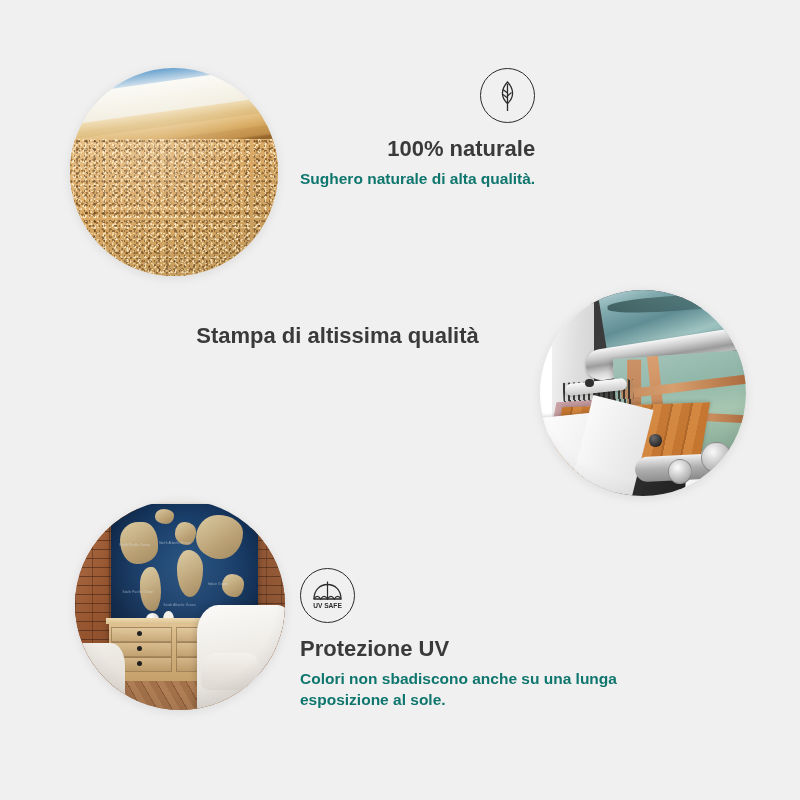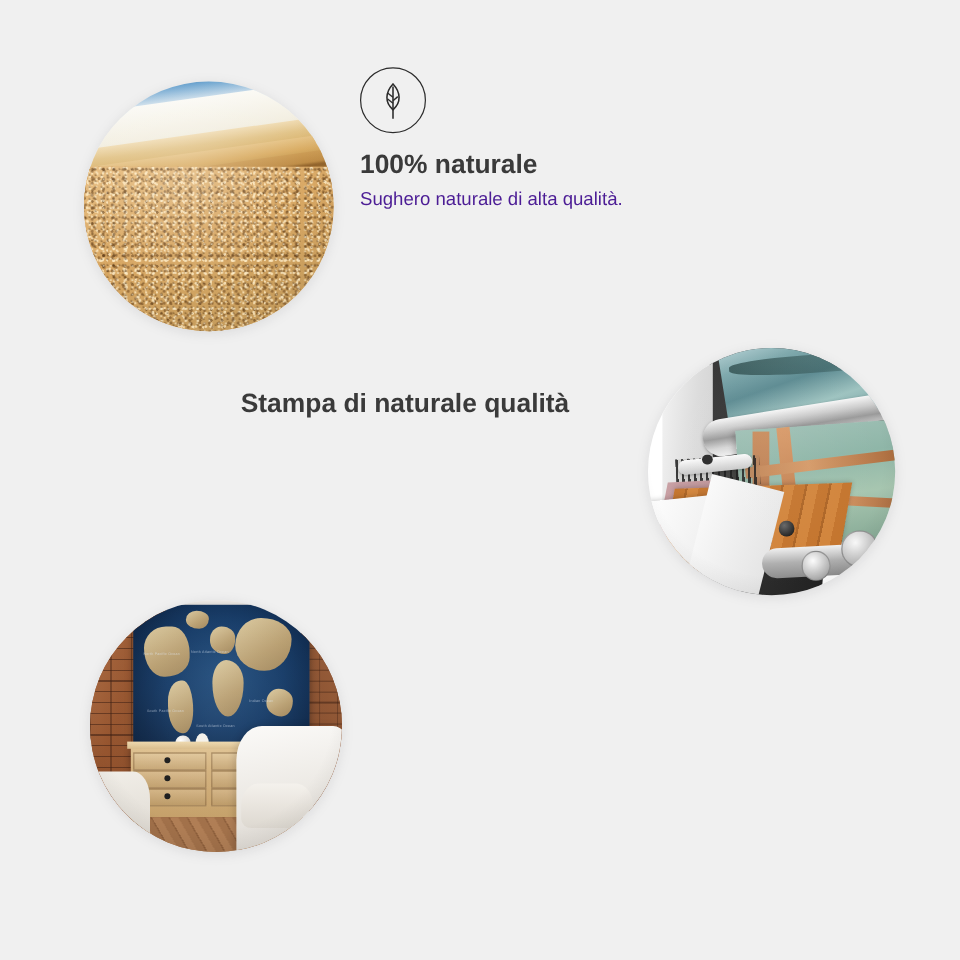--- a/index.html
+++ b/index.html
@@ -340,28 +340,28 @@
   .feature { position: absolute; }
   .feature .title {
     color: #3a3a3a;
     font-weight: bold;
     font-size: 22px;
     line-height: 26px;
     margin: 0;
     white-space: nowrap;
   }
   .feature .desc {
-    color: #4c1d95;
+    color: #0f766e;
     font-size: 15.5px;
     line-height: 21px;
     margin: 6px 0 0 0;
-    font-weight: normal;
-  }
-
-  #feature-natural { left: 300px; top: 56px; text-align: left; }
+    font-weight: bold;
+  }
+
+  #feature-natural { left: 300px; top: 68px; text-align: right; }
   #feature-print   { left: 185px; top: 310px; width: 305px; text-align: center; }
   #feature-uv      { left: 300px; top: 568px; width: 360px; text-align: left; }
 
   .icon-wrap { display: block; }
   #feature-print .icon-wrap { text-align: right; }
 
   .icon-circle {
     width: 53px; height: 53px;
     border-radius: 50%;
     border: 1.6px solid #2b2b2b;
@@ -435,21 +435,21 @@
       <div class="pr-roller-bot"></div>
       <div class="pr-knob"></div>
       <div class="pr-knob2"></div>
       <div class="pr-knob-dark"></div>
       <div class="pr-vign"></div>
     </div>
   </div>
 
   <div class="feature" id="feature-print">
     <div class="title-row">
-      <p class="title">Stampa di naturale qualità</p>
+      <p class="title">Stampa di altissima qualità</p>
     </div>
   </div>
 
   <div class="photo" id="photo-room">
     <div class="inner">
       <div class="rm-wall"></div>
       <div class="rm-brick"></div>
       <div class="rm-brick-right"></div>
 
       <div class="rm-map">
@@ -488,14 +488,30 @@
       <div class="rm-legs"></div>
       <div class="rm-floor"></div>
       <div class="rm-chair-l"></div>
       <div class="rm-chair-r">
         <div class="rm-chair-r-arm"></div>
       </div>
       <div class="rm-vign"></div>
     </div>
   </div>
 
+  <div class="feature" id="feature-uv">
+    <span class="icon-wrap">
+      <span class="icon-circle">
+        <svg width="53" height="53" viewBox="0 0 53 53" aria-hidden="true">
+          <path d="M13 30 C13 21 19 15.5 26.5 15.5 C34 15.5 40 21 40 30 Z" fill="none" stroke="#2b2b2b" stroke-width="1.3"></path>
+          <path d="M13 30 C15 26.5 17.5 26.5 19.7 30 C21.9 26.5 24.3 26.5 26.5 30 C28.7 26.5 31.1 26.5 33.3 30 C35.5 26.5 38 26.5 40 30" fill="none" stroke="#2b2b2b" stroke-width="1.2"></path>
+          <line x1="26.5" y1="12.5" x2="26.5" y2="30" stroke="#2b2b2b" stroke-width="1.2"></line>
+          <text x="26.5" y="38.6" text-anchor="middle" font-family="Liberation Sans, sans-serif" font-size="6.6" font-weight="bold" fill="#2b2b2b">UV SAFE</text>
+        </svg>
+      </span>
+    </span>
+    <div class="title-row">
+      <p class="title">Protezione UV</p>
+      <p class="desc">Colori non sbadiscono anche su una lunga esposizione al sole.</p>
+    </div>
+  </div>
 
 </div>
 
 </body></html>

